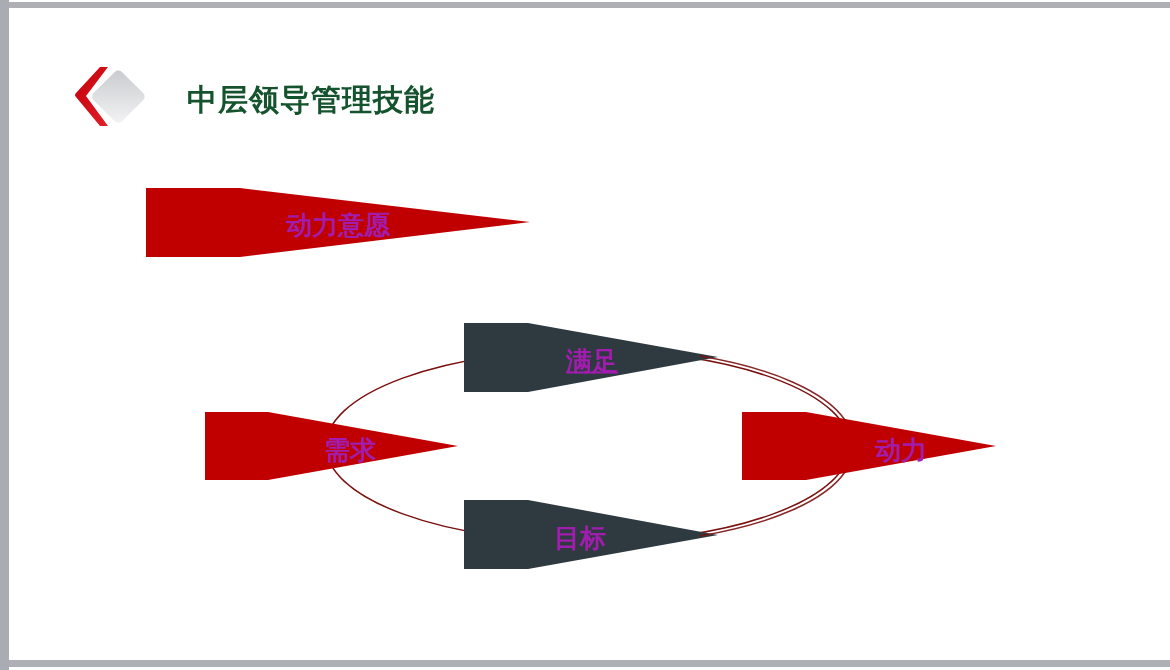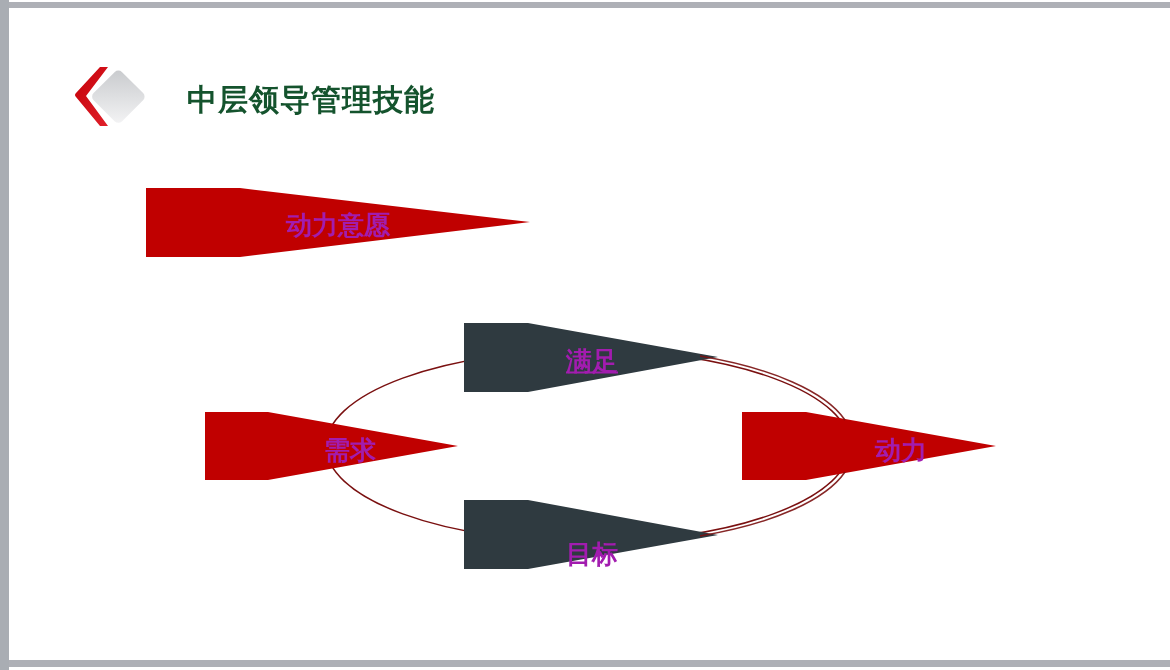--- a/index.html
+++ b/index.html
@@ -60,14 +60,14 @@
 
   <polygon points="742,412 806,412 996,446 806,480 742,480" fill="#c00000"></polygon>
 
   <path d="M 700 356 A 262 96 0 0 1 845 420" fill="none" stroke="#7a1010" stroke-width="1.5" opacity="0.9"></path>
   <path d="M 845 472 A 262 96 0 0 1 700 536" fill="none" stroke="#7a1010" stroke-width="1.5" opacity="0.9"></path>
 </svg>
 
 <div class="label" style="left:338px; top:225px;">动力意愿</div>
 <div class="label" style="left:334px; top:450px;margin-left:16px;">需求</div>
 <div class="label" style="left:592px; top:361px;text-decoration:underline;">满足</div>
-<div class="label" style="left:592px; top:538px;margin-top:16px;">目标</div>
+<div class="label" style="left:580px; top:538px;">目标</div>
 <div class="label" style="left:901px; top:450px;">动力</div>
 
 </body></html>

